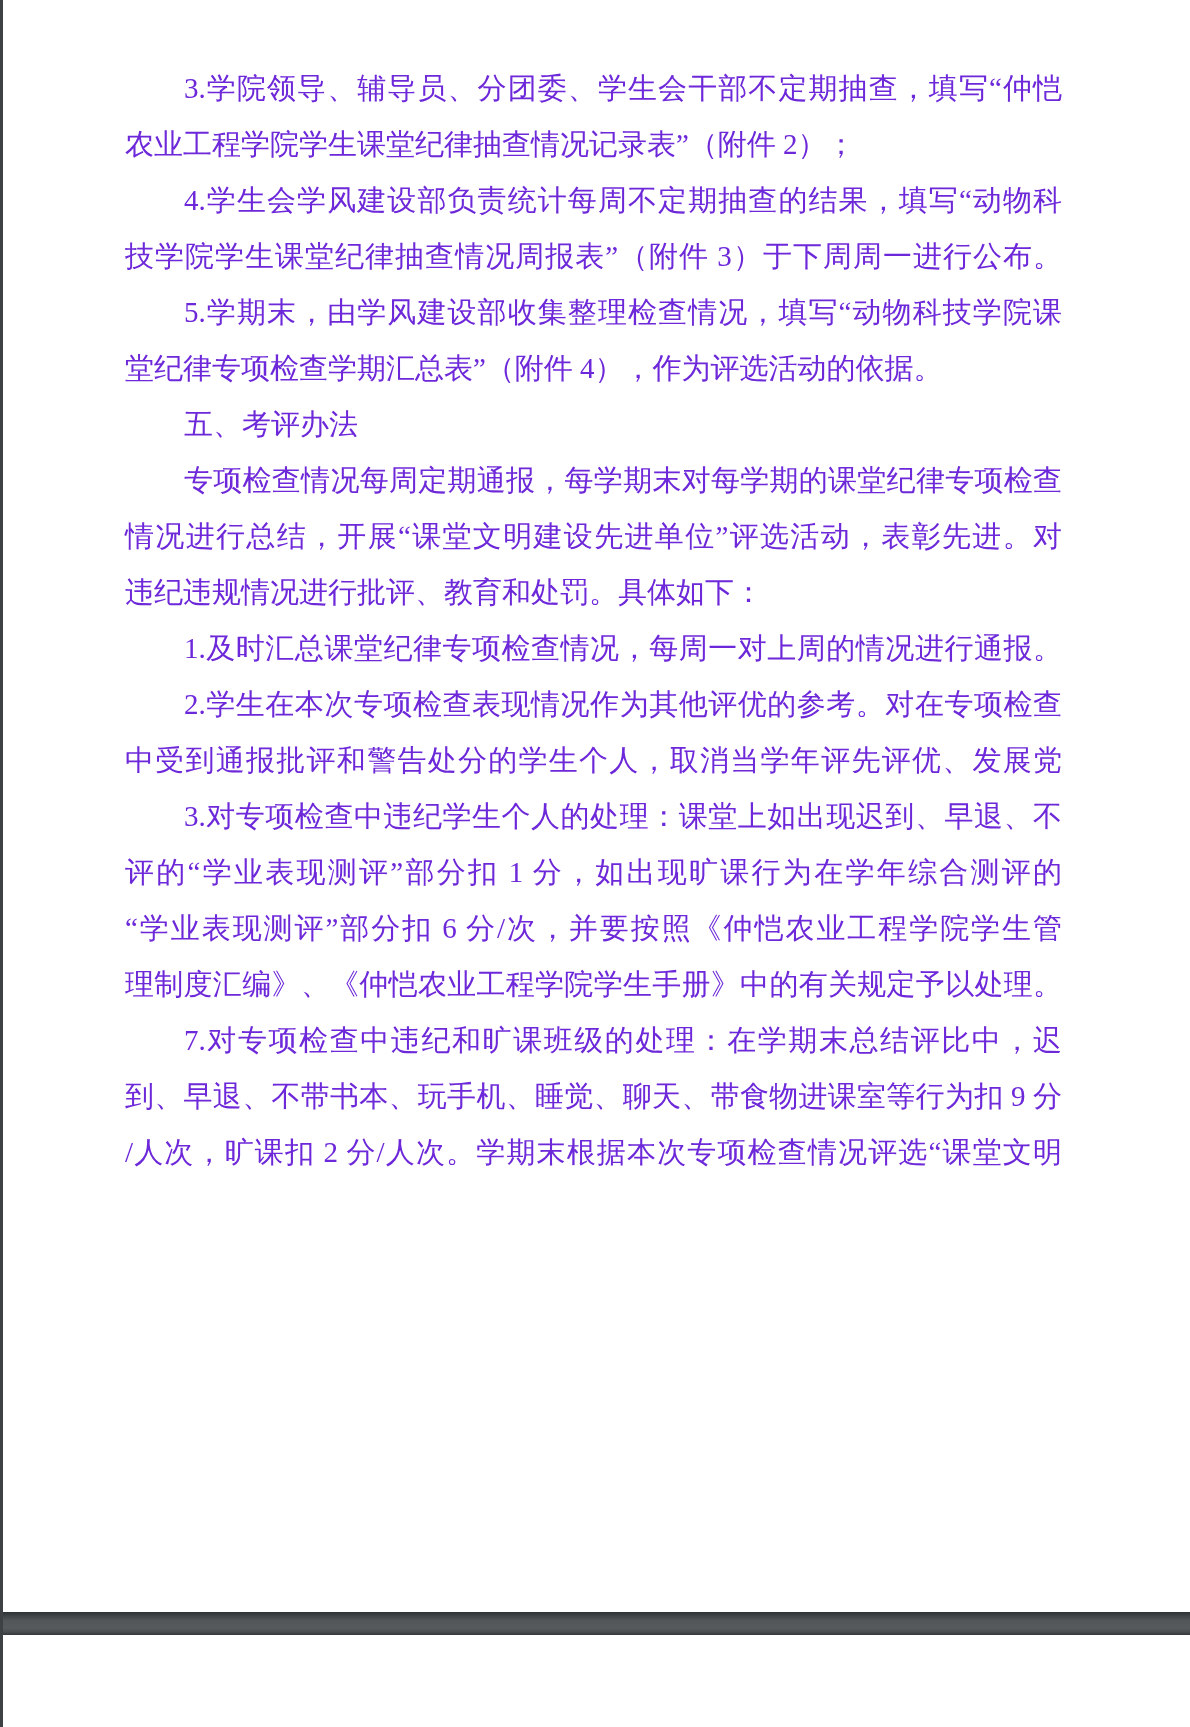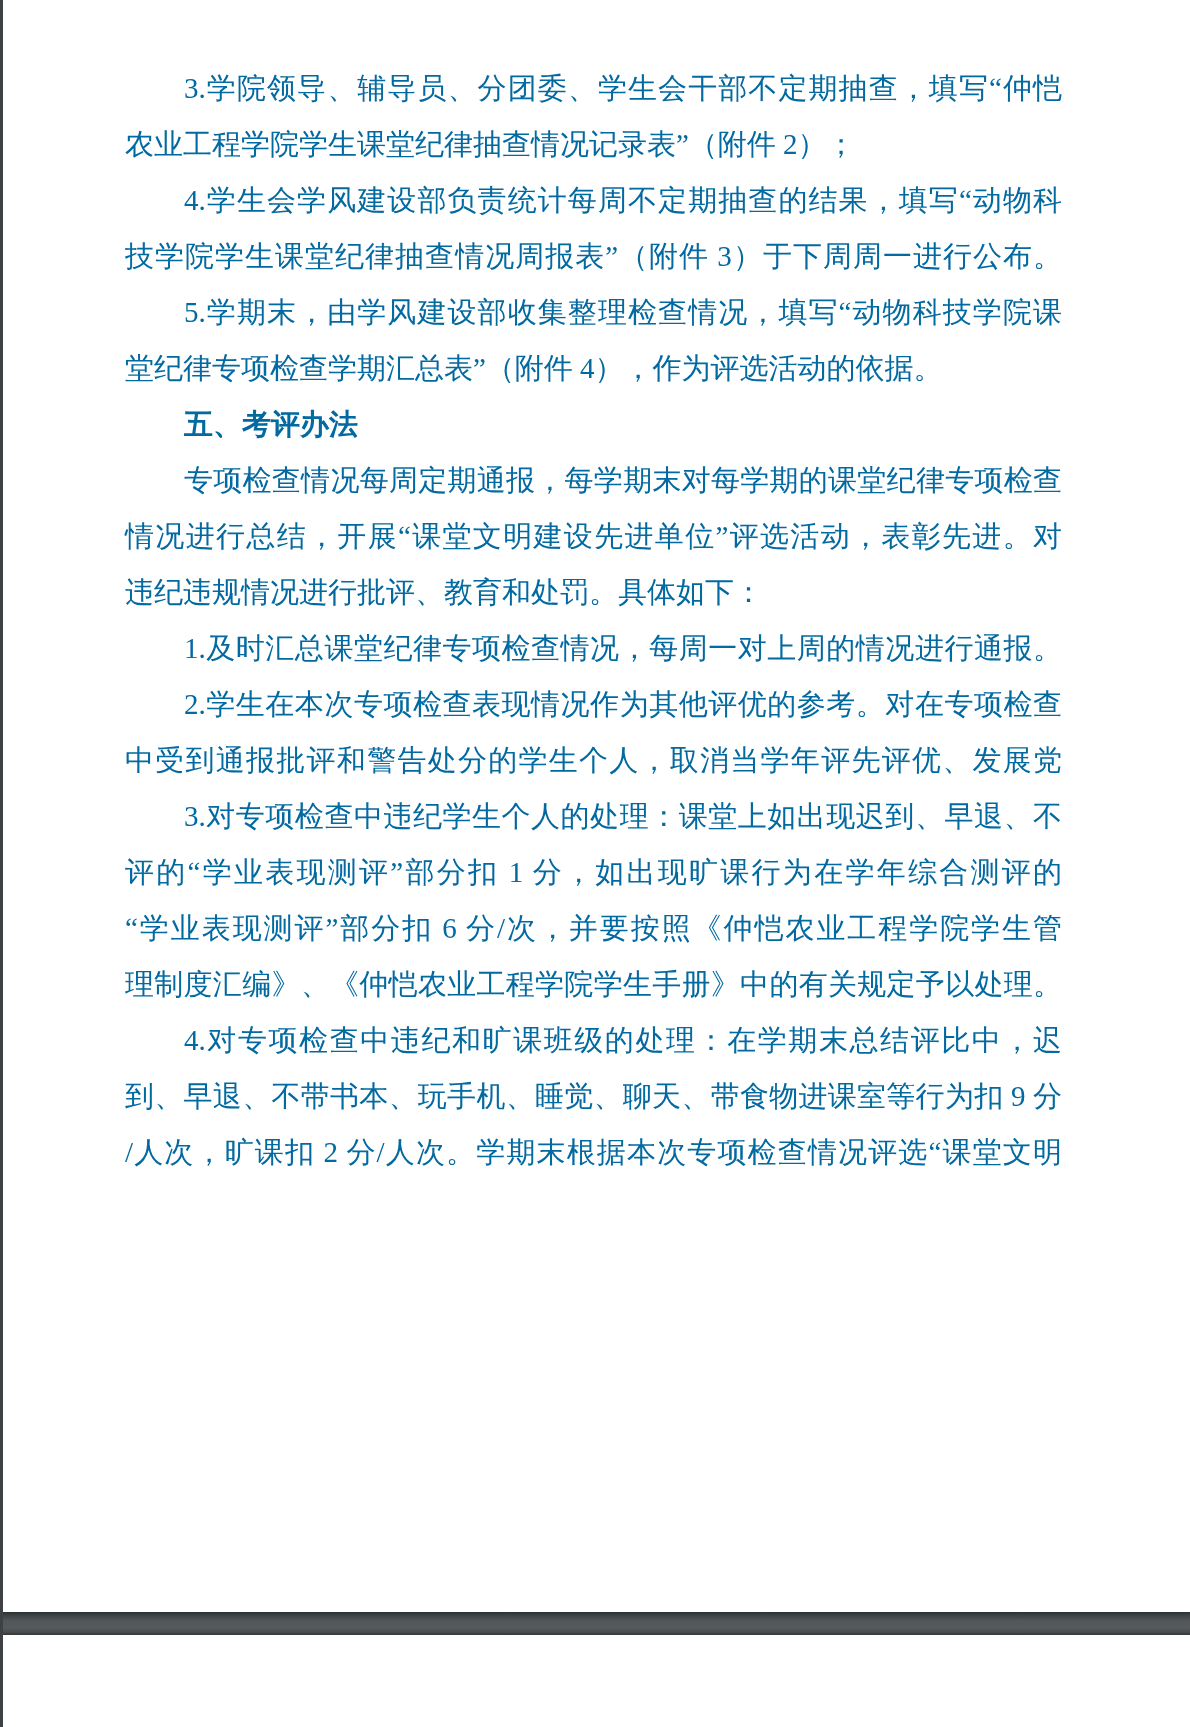--- a/index.html
+++ b/index.html
@@ -45,34 +45,34 @@
     top: 0;
     width: 3px;
     height: 1727px;
     background: #3d4144;
     z-index: 5;
   }
   .line {
     font-size: 29px;
     height: 56px;
     line-height: 56px;
-    color: #0369a1;
+    color: #6d28d9;
     white-space: nowrap;
     overflow: visible;
   }
   .line.just {
     text-align: justify;
     text-align-last: justify;
     text-justify: inter-character;
   }
   .line.indent {
     text-indent: 59px;
   }
   .line.bold {
-    font-weight: bold;
+    font-weight: normal;
   }
 </style>
 </head>
 <body>
 
 <div class="viewport">
   <div class="left-edge"></div>
 
   <div class="page-1">
     <div>
@@ -86,21 +86,21 @@
         <div class="line indent just">专项检查情况每周定期通报，每学期末对每学期的课堂纪律专项检查</div>
         <div class="line just">情况进行总结，开展“课堂文明建设先进单位”评选活动，表彰先进。对</div>
         <div class="line">违纪违规情况进行批评、教育和处罚。具体如下：</div>
         <div class="line indent just">1.及时汇总课堂纪律专项检查情况，每周一对上周的情况进行通报。</div>
         <div class="line indent just">2.学生在本次专项检查表现情况作为其他评优的参考。对在专项检查</div>
         <div class="line just">中受到通报批评和警告处分的学生个人，取消当学年评先评优、发展党</div>
         <div class="line indent just">3.对专项检查中违纪学生个人的处理：课堂上如出现迟到、早退、不</div>
         <div class="line just">评的“学业表现测评”部分扣 1 分，如出现旷课行为在学年综合测评的</div>
         <div class="line just">“学业表现测评”部分扣 6 分/次，并要按照《仲恺农业工程学院学生管</div>
         <div class="line just">理制度汇编》、《仲恺农业工程学院学生手册》中的有关规定予以处理。</div>
-        <div class="line indent just">4.对专项检查中违纪和旷课班级的处理：在学期末总结评比中，迟</div>
+        <div class="line indent just">7.对专项检查中违纪和旷课班级的处理：在学期末总结评比中，迟</div>
         <div class="line just">到、早退、不带书本、玩手机、睡觉、聊天、带食物进课室等行为扣 9 分</div>
         <div class="line just">/人次，旷课扣 2 分/人次。学期末根据本次专项检查情况评选“课堂文明</div>
       </div>
   </div>
 
   <div class="page-gap"></div>
 
   <div class="page-2"></div>
 </div>
 

